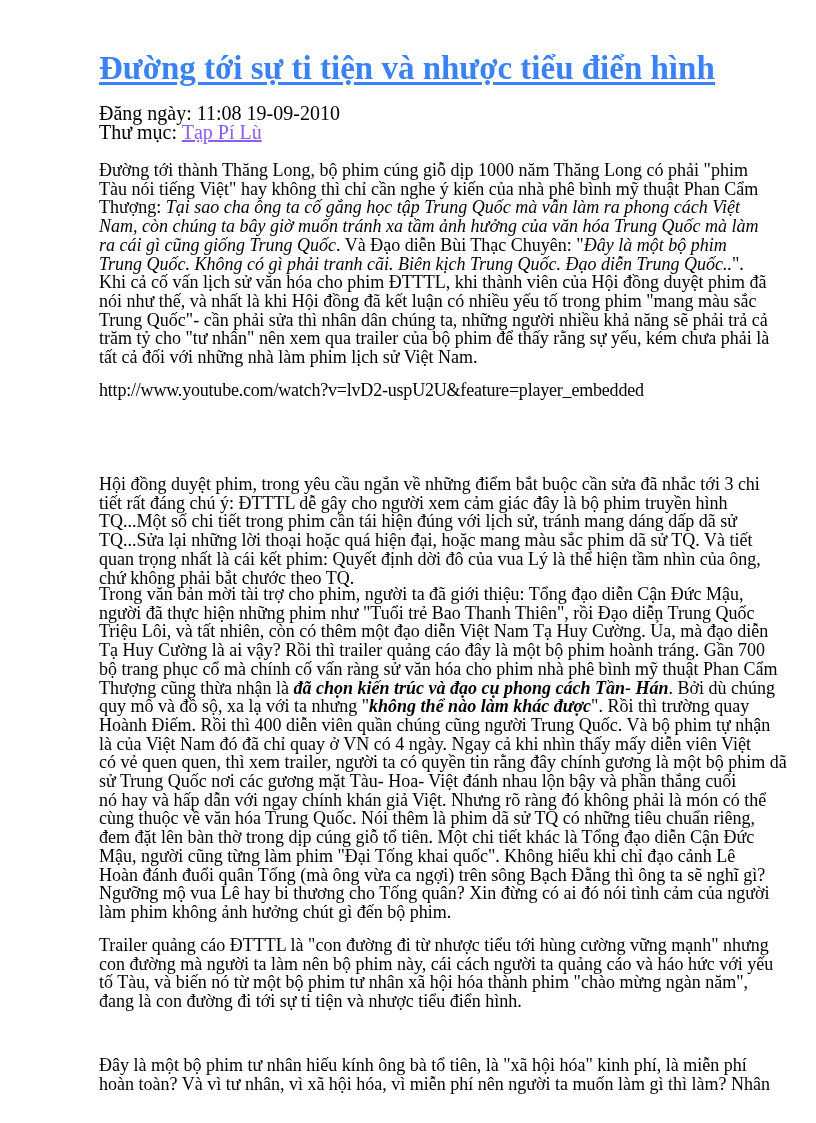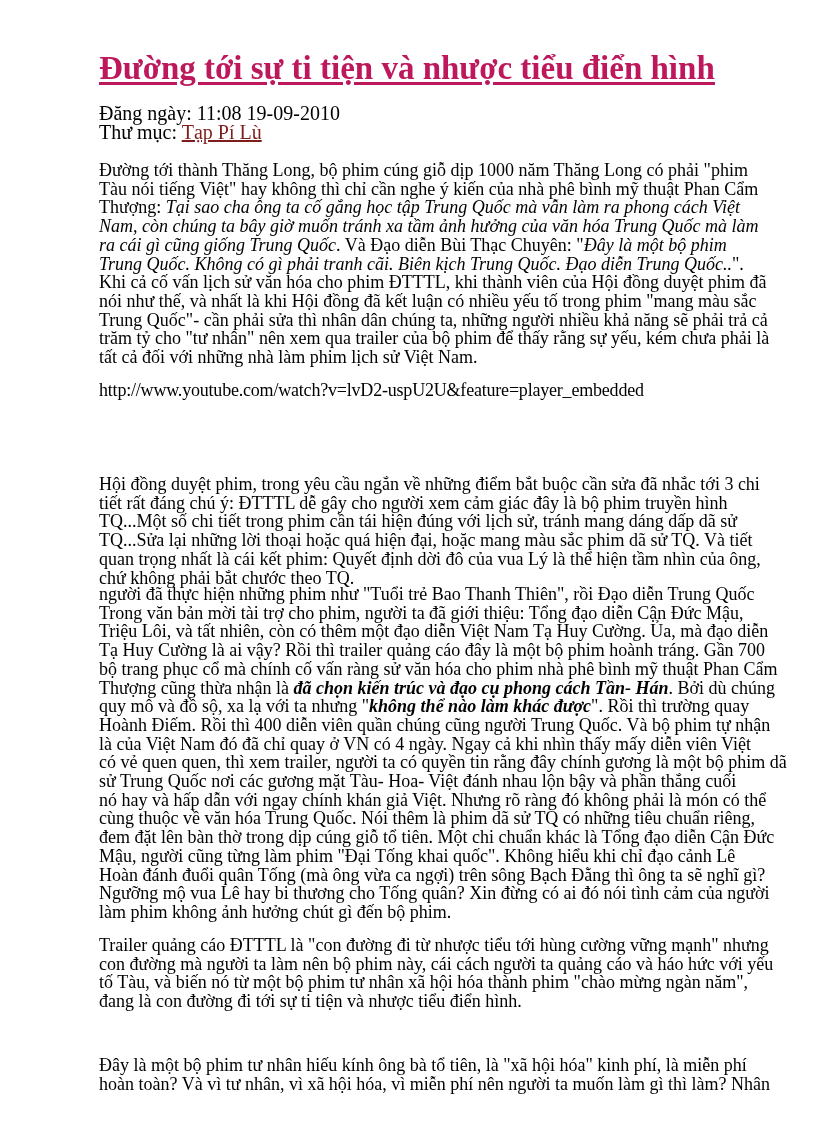--- a/index.html
+++ b/index.html
@@ -2,23 +2,23 @@
 <html><head>
 <meta charset="utf-8">
 <style>
   html, body { margin: 0; padding: 0; background: #ffffff; }
   body { width: 816px; height: 1123px; overflow: hidden; position: relative;
          font-family: "Liberation Serif", "DejaVu Serif", serif; color: #000; }
   .page { position: absolute; left: 99px; top: 0; width: 660px; }
   .title { position: absolute; left: 0; top: 48px; margin: 0; white-space: nowrap;
            font-size: 33px; font-weight: bold; line-height: 40px; color: #0000ff;
            text-decoration: underline; text-decoration-thickness: 3px; text-underline-offset: 3px; }
-  .title a { color: #be185d; text-decoration: inherit; }
+  .title a { color: #3b82f6; text-decoration: inherit; }
   .meta { position: absolute; left: 0; top: 104px; font-size: 20px; line-height: 19px; }
-  .meta a { color: #7f1d1d; text-decoration: underline; }
+  .meta a { color: #8b5cf6; text-decoration: underline; }
   .para { position: absolute; left: 0; font-size: 18px; line-height: 18.7px; white-space: nowrap; }
   .para .line { display: block; }
   .i { font-style: italic; }
   .bi { font-style: italic; font-weight: bold; }
   .url { letter-spacing: -0.2px; }
 </style>
 </head>
 <body>
 
 <div class="page">
@@ -56,34 +56,34 @@
       </div>
       <div class="para" style="top: 475px;">
         <span class="line"><span>Hội đồng duyệt phim, trong yêu cầu ngắn về những điểm bắt buộc cần sửa đã nhắc tới 3 chi</span></span>
         <span class="line"><span>tiết rất đáng chú ý: ĐTTTL dễ gây cho người xem cảm giác đây là bộ phim truyền hình</span></span>
         <span class="line"><span>TQ...Một số chi tiết trong phim cần tái hiện đúng với lịch sử, tránh mang dáng dấp dã sử</span></span>
         <span class="line"><span>TQ...Sửa lại những lời thoại hoặc quá hiện đại, hoặc mang màu sắc phim dã sử TQ. Và tiết</span></span>
         <span class="line"><span>quan trọng nhất là cái kết phim: Quyết định dời đô của vua Lý là thể hiện tầm nhìn của ông,</span></span>
         <span class="line"><span>chứ không phải bắt chước theo TQ.</span></span>
       </div>
       <div class="para" style="top: 585px;">
+        <span class="line"><span>Trong văn bản mời tài trợ cho phim, người ta đã giới thiệu: Tổng đạo diễn Cận Đức Mậu,</span></span>
         <span class="line"><span>người đã thực hiện những phim như "Tuổi trẻ Bao Thanh Thiên", rồi Đạo diễn Trung Quốc</span></span>
-        <span class="line"><span>Trong văn bản mời tài trợ cho phim, người ta đã giới thiệu: Tổng đạo diễn Cận Đức Mậu,</span></span>
         <span class="line"><span>Triệu Lôi, và tất nhiên, còn có thêm một đạo diễn Việt Nam Tạ Huy Cường. Ủa, mà đạo diễn</span></span>
         <span class="line"><span>Tạ Huy Cường là ai vậy? Rồi thì trailer quảng cáo đây là một bộ phim hoành tráng. Gần 700</span></span>
         <span class="line"><span>bộ trang phục cổ mà chính cố vấn ràng sử văn hóa cho phim nhà phê bình mỹ thuật Phan Cẩm</span></span>
         <span class="line"><span>Thượng cũng thừa nhận là </span><span class="bi">đã chọn kiến trúc và đạo cụ phong cách Tần- Hán</span><span>. Bởi dù chúng</span></span>
         <span class="line"><span>quy mô và đồ sộ, xa lạ với ta nhưng "</span><span class="bi">không thể nào làm khác được</span><span>". Rồi thì trường quay</span></span>
         <span class="line"><span>Hoành Điếm. Rồi thì 400 diễn viên quần chúng cũng người Trung Quốc. Và bộ phim tự nhận</span></span>
         <span class="line"><span>là của Việt Nam đó đã chỉ quay ở VN có 4 ngày. Ngay cả khi nhìn thấy mấy diễn viên Việt</span></span>
         <span class="line"><span>có vẻ quen quen, thì xem trailer, người ta có quyền tin rằng đây chính gương là một bộ phim dã</span></span>
         <span class="line"><span>sử Trung Quốc nơi các gương mặt Tàu- Hoa- Việt đánh nhau lộn bậy và phần thắng cuối</span></span>
         <span class="line"><span>nó hay và hấp dẫn với ngay chính khán giả Việt. Nhưng rõ ràng đó không phải là món có thể</span></span>
         <span class="line"><span>cùng thuộc về văn hóa Trung Quốc. Nói thêm là phim dã sử TQ có những tiêu chuẩn riêng,</span></span>
-        <span class="line"><span>đem đặt lên bàn thờ trong dịp cúng giỗ tổ tiên. Một chi chuẩn khác là Tổng đạo diễn Cận Đức</span></span>
+        <span class="line"><span>đem đặt lên bàn thờ trong dịp cúng giỗ tổ tiên. Một chi tiết khác là Tổng đạo diễn Cận Đức</span></span>
         <span class="line"><span>Mậu, người cũng từng làm phim "Đại Tống khai quốc". Không hiểu khi chỉ đạo cảnh Lê</span></span>
         <span class="line"><span>Hoàn đánh đuổi quân Tống (mà ông vừa ca ngợi) trên sông Bạch Đằng thì ông ta sẽ nghĩ gì?</span></span>
         <span class="line"><span>Ngưỡng mộ vua Lê hay bi thương cho Tống quân? Xin đừng có ai đó nói tình cảm của người</span></span>
         <span class="line"><span>làm phim không ảnh hưởng chút gì đến bộ phim.</span></span>
       </div>
       <div class="para" style="top: 936px;">
         <span class="line"><span>Trailer quảng cáo ĐTTTL là "con đường đi từ nhược tiểu tới hùng cường vững mạnh" nhưng</span></span>
         <span class="line"><span>con đường mà người ta làm nên bộ phim này, cái cách người ta quảng cáo và háo hức với yếu</span></span>
         <span class="line"><span>tố Tàu, và biến nó từ một bộ phim tư nhân xã hội hóa thành phim "chào mừng ngàn năm",</span></span>
         <span class="line"><span>đang là con đường đi tới sự ti tiện và nhược tiểu điển hình.</span></span>

